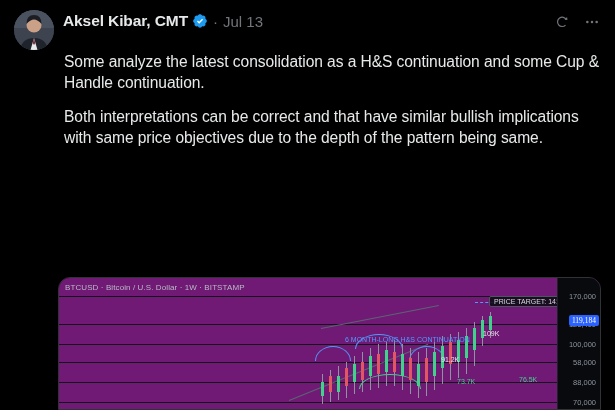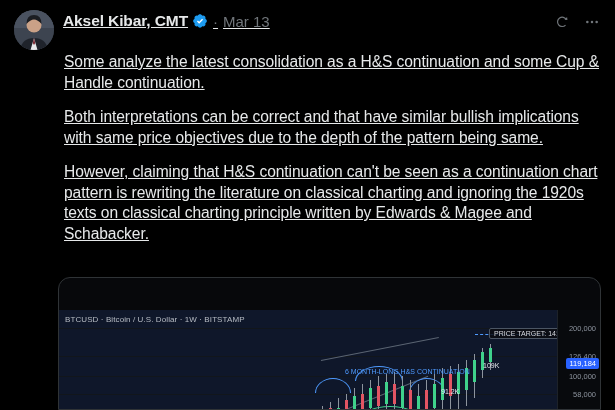--- a/index.html
+++ b/index.html
@@ -38,21 +38,20 @@
   }
   .avatar svg { display: block; }
   .namebar {
     flex: 1 1 auto;
     display: flex;
     align-items: center;
     gap: 4px;
     min-width: 0;
     padding-top: 1px;
     white-space: nowrap;
-    text-decoration: underline;
   }
   .display-name {
     font-weight: bold;
     font-size: 15.5px;
     color: #e7e9ea;
     letter-spacing: -0.1px;
   }
   .verified {
     display: inline-flex;
     width: 16px;
@@ -79,43 +78,41 @@
     justify-content: center;
     color: #71767b;
     cursor: pointer;
   }
   .tweet-body {
     margin-top: 2px;
     font-size: 15.6px;
     line-height: 1.32;
     color: #e7e9ea;
     letter-spacing: -0.08px;
-    text-decoration: underline;
   }
   .tweet-body p {
     margin: 0 0 14px 0;
   }
   .tweet-body p:first-child { margin-top: 2px; }
   .media {
     position: absolute;
     left: 58px;
     right: 14px;
     top: 277px;
     bottom: 0;
     border: 1px solid #2f3336;
     border-top-left-radius: 12px;
     border-top-right-radius: 12px;
     overflow: hidden;
     background: #07080b;
   }
   .chart {
     position: absolute;
     inset: 0;
-    background: #0f172a;
-    margin-top: 32px;
+    background: #701a75;
   }
   .chart-title {
     position: absolute;
     left: 6px;
     top: 5px;
     font-size: 8px;
     color: #b7bcc4;
     letter-spacing: 0.1px;
     font-family: "Liberation Sans", sans-serif;
   }
@@ -215,21 +212,21 @@
 
     <div class="namebar">
       <span class="display-name">Aksel Kibar, CMT</span>
       <span class="verified">
         <svg width="16" height="16" viewBox="0 0 24 24" aria-hidden="true">
           <path fill="#1d9bf0" d="M22.25 12c0-1.43-.88-2.67-2.19-3.34.46-1.39.2-2.9-.81-3.91s-2.52-1.27-3.91-.81C14.67 2.63 13.43 1.75 12 1.75S9.33 2.63 8.66 3.94c-1.39-.46-2.9-.2-3.91.81s-1.27 2.52-.81 3.91C2.63 9.33 1.75 10.57 1.75 12s.88 2.67 2.19 3.34c-.46 1.39-.2 2.9.81 3.91s2.52 1.27 3.91.81c.67 1.31 1.91 2.19 3.34 2.19s2.67-.88 3.34-2.19c1.39.46 2.9.2 3.91-.81s1.27-2.52.81-3.91c1.31-.67 2.19-1.91 2.19-3.34z"></path>
           <path fill="#ffffff" d="M10.75 16.01l-3.3-3.3 1.42-1.42 1.88 1.89 4.38-4.39 1.42 1.42z"></path>
         </svg>
       </span>
       <span class="dot">·</span>
-      <span class="date">Mar 13</span>
+      <span class="date">Jul 13</span>
 
       <span class="actions">
         <span class="icon-btn">
           <svg width="16" height="16" viewBox="0 0 24 24" aria-hidden="true">
             <path fill="none" stroke="#71767b" stroke-width="1.8" d="M18.5 8.5a7 7 0 10-1.2 8.2"></path>
             <path fill="#71767b" d="M19.6 4.6l.6 4.4-4.4-.6z"></path>
           </svg>
         </span>
         <span class="icon-btn">
           <svg width="16" height="16" viewBox="0 0 24 24" aria-hidden="true">
@@ -238,21 +235,20 @@
             <circle cx="19" cy="12" r="1.9" fill="#71767b"></circle>
           </svg>
         </span>
       </span>
     </div>
   </div>
 
   <div class="tweet-body" style="margin-left:50px;">
     <p>Some analyze the latest consolidation as a H&amp;S continuation and some Cup &amp; Handle continuation.</p>
     <p>Both interpretations can be correct and that have similar bullish implications with same price objectives due to the depth of the pattern being same.</p>
-    <p>However, claiming that H&amp;S continuation can't be seen as a continuation chart pattern is rewriting the literature on classical charting and ignoring the 1920s texts on classical charting principle written by Edwards &amp; Magee and Schabacker.</p>
   </div>
 
   <div class="media">
     <div class="chart">
 
       <div class="chart-title">BTCUSD · Bitcoin / U.S. Dollar · 1W · BITSTAMP</div>
 
       <div class="gridline" style="top:18px;"></div>
       <div class="gridline" style="top:46px;"></div>
       <div class="gridline" style="top:66px;"></div>
@@ -364,23 +360,23 @@
       <div class="target-box" style="left:430px;top:18px;">PRICE TARGET: 141,300</div>
 
       <div class="ann blue" style="left:286px;top:58px;">6 MONTH-LONG H&amp;S CONTINUATION</div>
       <div class="ann white" style="left:382px;top:78px;">91.2K</div>
       <div class="ann white" style="left:424px;top:52px;">109K</div>
       <div class="ann white" style="left:500px;top:68px;">101.5K</div>
       <div class="ann green" style="left:398px;top:100px;">73.7K</div>
       <div class="ann green" style="left:460px;top:98px;">76.5K</div>
 
       <div class="price-axis">
-        <div class="tick" style="top:14px;">200,000</div>
+        <div class="tick" style="top:14px;">170,000</div>
         <div class="tick" style="top:42px;">126,400</div>
-        <div class="price-tag" style="top:48px;">119,184</div>
+        <div class="price-tag" style="top:37px;font-family:Liberation Serif, serif;">119,184</div>
         <div class="tick" style="top:62px;">100,000</div>
         <div class="tick" style="top:80px;">58,000</div>
         <div class="tick" style="top:100px;">88,000</div>
         <div class="tick" style="top:120px;">70,000</div>
       </div>
 
     </div>
   </div>
 
 </div>

